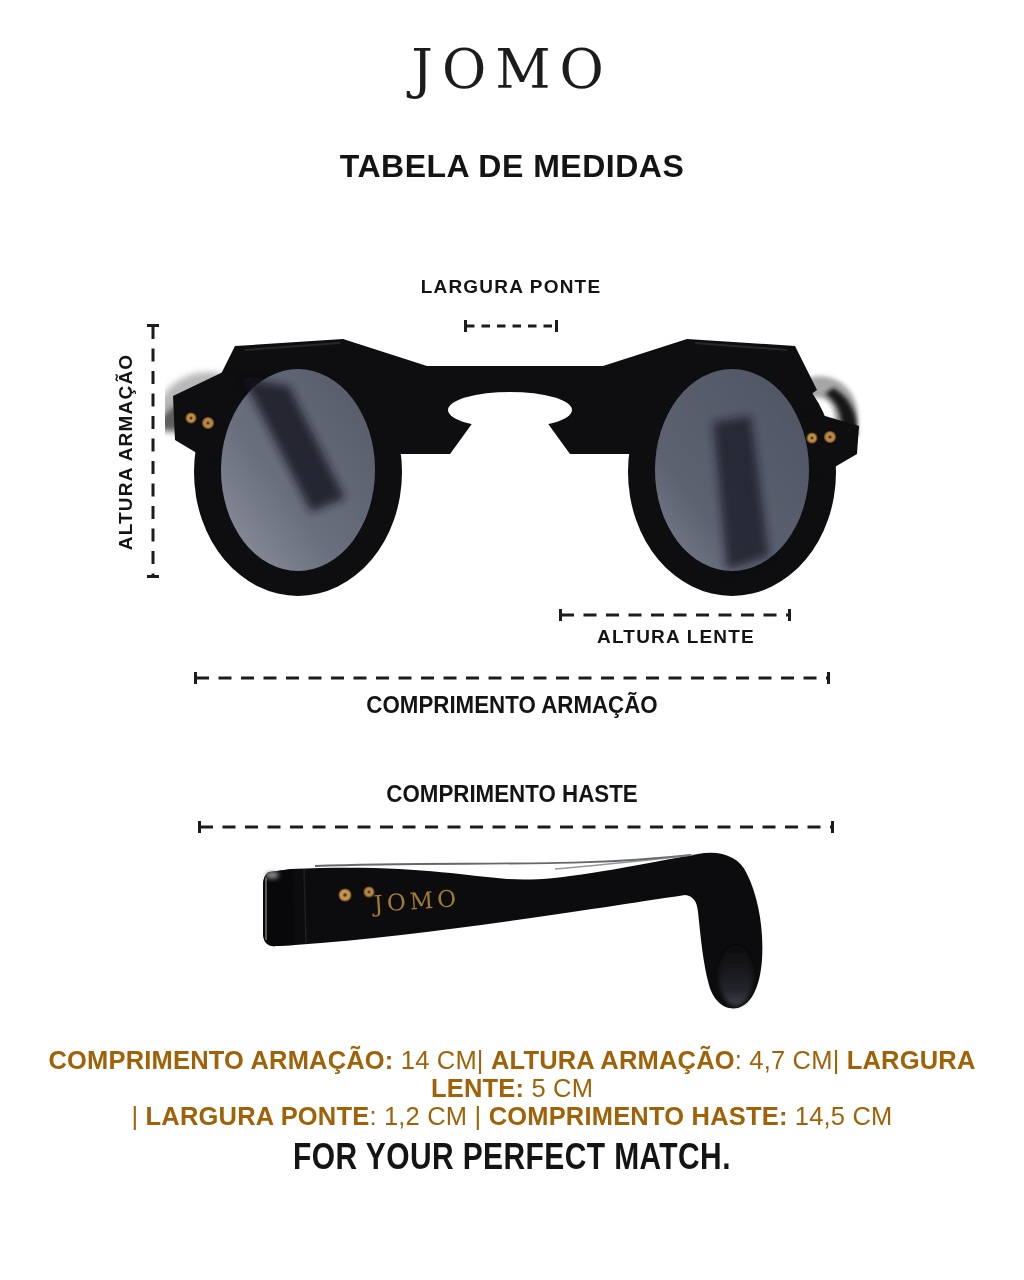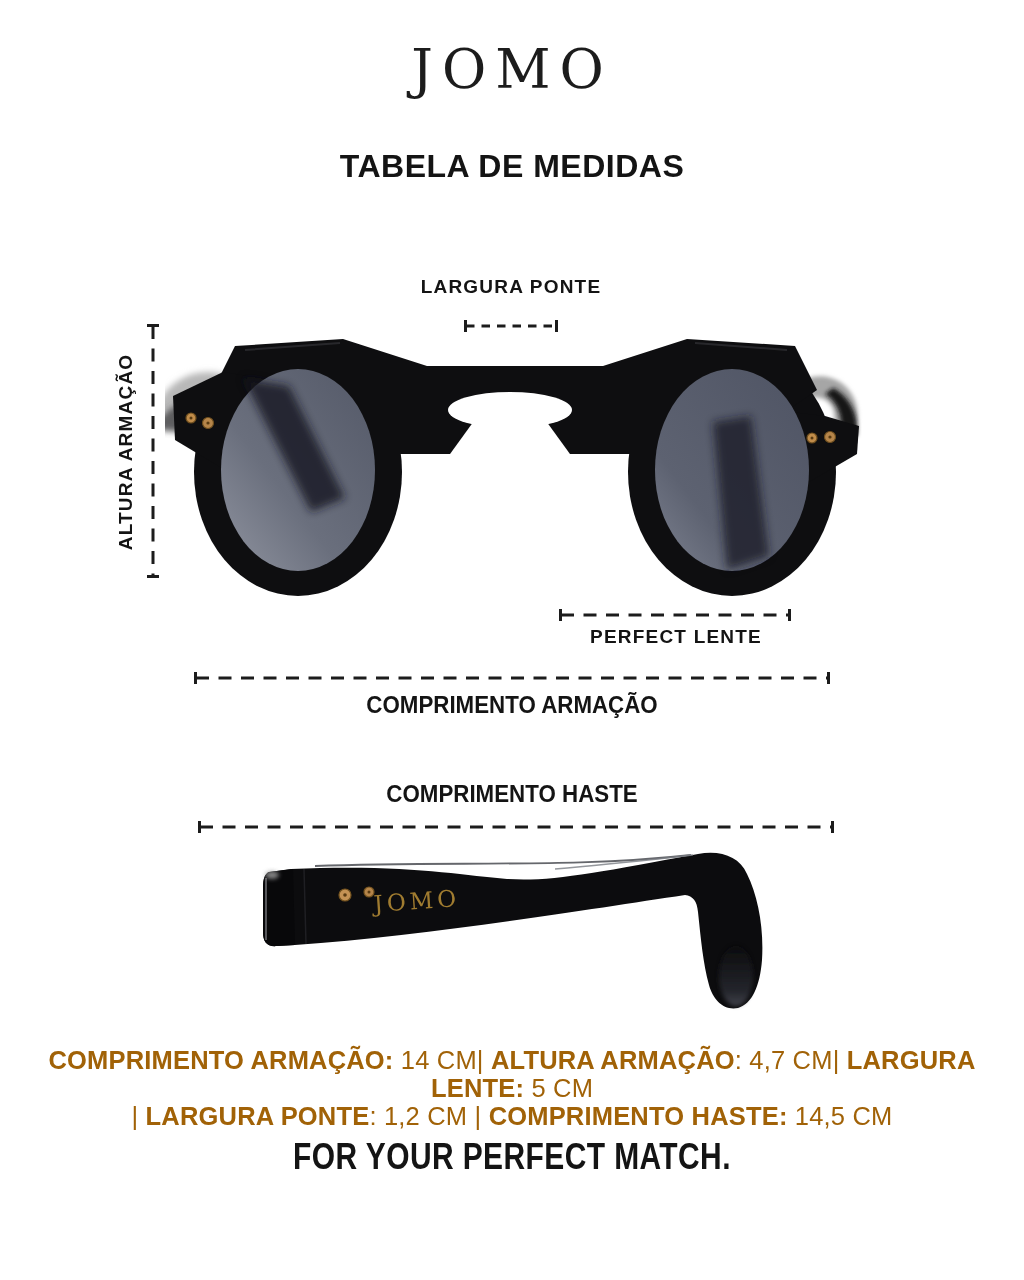--- a/index.html
+++ b/index.html
@@ -119,21 +119,21 @@
     <circle cx="647" cy="108" r="1.5" fill="#5a3c12" stroke="none"></circle>
       <circle cx="665" cy="107" r="1.6" fill="#5a3c12" stroke="none"></circle>
   </g>
 </svg>
 
 <svg class="abs" style="left:553px;top:607px;" width="244" height="16">
   <line x1="8" y1="8" x2="236" y2="8" stroke="#1c1c1c" stroke-width="3" stroke-dasharray="13 9.5"></line>
   <line x1="7.5" y1="2" x2="7.5" y2="14" stroke="#1c1c1c" stroke-width="3"></line>
   <line x1="236.5" y1="2" x2="236.5" y2="14" stroke="#1c1c1c" stroke-width="3"></line>
 </svg>
-<div class="abs mlabel lbl-lente">PERFECT LENTE</div>
+<div class="abs mlabel lbl-lente">ALTURA LENTE</div>
 
 <svg class="abs" style="left:188px;top:670px;" width="648" height="16">
   <line x1="8" y1="8" x2="640" y2="8" stroke="#1c1c1c" stroke-width="3" stroke-dasharray="13 9.5"></line>
   <line x1="7.5" y1="2" x2="7.5" y2="14" stroke="#1c1c1c" stroke-width="3"></line>
   <line x1="640.5" y1="2" x2="640.5" y2="14" stroke="#1c1c1c" stroke-width="3"></line>
 </svg>
 <div class="abs mlabel-cond lbl-armacao">COMPRIMENTO ARMAÇÃO</div>
 
 <div class="abs mlabel-cond lbl-haste">COMPRIMENTO HASTE</div>
 <svg class="abs" style="left:192px;top:819px;" width="648" height="16">

